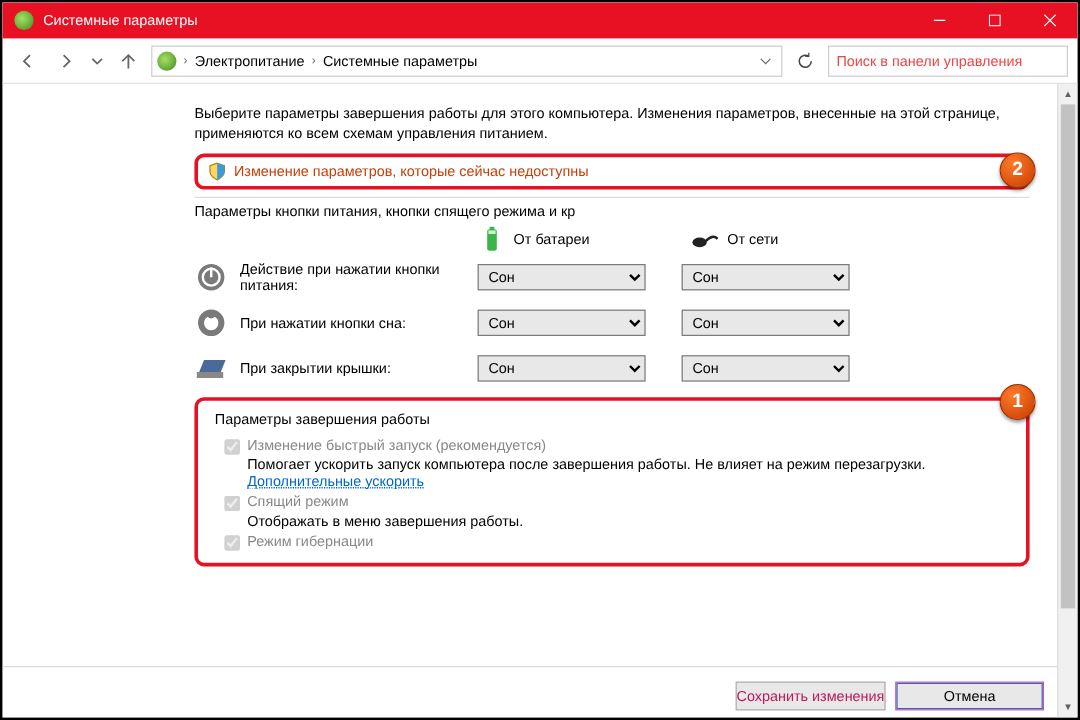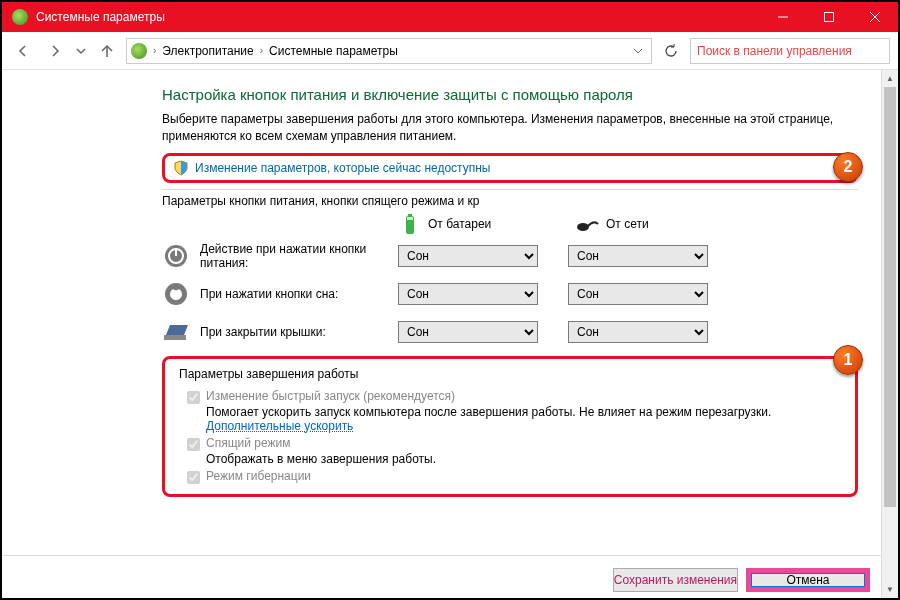--- a/index.html
+++ b/index.html
@@ -21,21 +21,21 @@
 .search { width: 200px; height: 26px; border: 1px solid #ccc; padding: 0 6px; font-size: 12px; color: #ef4444; display: flex; align-items: center; }
 .body { position: relative; height: 528px; overflow: hidden; }
 .scroll { position: absolute; right: 0; top: 0; width: 17px; height: 100%; background: #f0f0f0; border-left: 1px solid #dcdcdc; }
 .scroll .sbtn { height: 17px; display: flex; align-items: center; justify-content: center; color: #606060; font-size: 8px; }
 .scroll .sthumb { background: #c2c2c2; margin: 0 2px; height: 420px; }
 .content { padding: 16px 40px 8px 160px; font-size: 12px; color: #000; }
 .htitle { color: #0a6b32; font-size: 15px; margin-bottom: 8px; }
 .intro { margin-bottom: 8px; line-height: 1.4; }
 .linkrow { display: flex; align-items: center; gap: 6px; border: 3px solid #e81123; border-radius: 8px; padding: 4px 8px; margin-bottom: 6px; position: relative; }
 .shield { width: 16px; height: 16px; }
-.link { color: #0369a1; cursor: pointer; }
+.link { color: #c2410c; cursor: pointer; }
 .dotlink { color: #0066cc; text-decoration: underline dotted; cursor: pointer; }
 .badge { position: absolute; width: 30px; height: 30px; border-radius: 50%; background: radial-gradient(circle at 35% 30%, #ff7a2a, #c53b00); color: #fff; font-weight: bold; font-size: 16px; display: flex; align-items: center; justify-content: center; box-shadow: 0 2px 3px rgba(0,0,0,0.4); border: 1px solid #9c3000; }
 .badge.b2 { right: -8px; top: -4px; }
 .badge.b1 { right: -8px; top: -14px; }
 .sect { margin: 6px 0 4px; border-top: 1px solid #dcdcdc; padding-top: 4px; }
 .cols { display: flex; margin-left: 236px; gap: 38px; margin-bottom: 6px; }
 .col { display: flex; align-items: center; gap: 6px; width: 140px; }
 .colicon { width: 24px; height: 24px; }
 .row { display: flex; align-items: center; margin-bottom: 10px; }
 .ricon { width: 28px; height: 28px; margin-right: 10px; display: flex; align-items: center; justify-content: center; }
@@ -44,21 +44,21 @@
 .shutbox { border: 3px solid #e81123; border-radius: 8px; padding: 8px 14px 8px 14px; margin-top: 6px; position: relative; }
 .shutbox .grptitle { margin-bottom: 8px; }
 .cb { display: flex; align-items: flex-start; gap: 6px; margin: 3px 0 2px 8px; color: #999; }
 .cb input { margin-top: 2px; }
 .cb .cbtext { flex: 1; }
 .cb .cbmain { color: #888; }
 .cb .cbdesc { color: #000; margin-top: 2px; }
 .btnbar { position: absolute; bottom: 6px; right: 28px; display: flex; gap: 8px; }
 .btn { min-width: 124px; height: 24px; border: 1px solid #adadad; background: #e8e8e8; font-size: 12px; display: flex; align-items: center; justify-content: center; cursor: pointer; }
 .btn.disabled { color: #be185d; cursor: default; }
-.btn.default { border: 5px solid #ec4899; box-shadow: inset 0 0 0 1px #0078d7; }
+.btn.default { border: 1px solid #ec4899; box-shadow: inset 0 0 0 1px #0078d7; }
 .divider { border-top: 1px solid #dcdcdc; margin: 8px 0 4px; position: absolute; bottom: 38px; left: 0; right: 17px; }
 </style>
 </head>
 <body>
 
 <div class="titlebar">
   <div class="ticon"></div>
   <div class="title">Системные параметры</div>
   <div class="winbtn">
       <svg width="10" height="10">
@@ -118,21 +118,20 @@
         <polyline points="11,1 11,4 8,4" stroke="#444" fill="none"></polyline>
       </svg>
     </div>
   <div class="search">
       <span>Поиск в панели управления</span>
     </div>
 </div>
 
 <div class="body">
   <div class="content">
-    <div class="htitle">Настройка кнопок питания и включение защиты с помощью пароля</div>
     <div class="intro">Выберите параметры завершения работы для этого компьютера. Изменения параметров, внесенные на этой странице, применяются ко всем схемам управления питанием.</div>
 
     <div class="linkrow">
       <svg class="shield" viewBox="0 0 16 16">
           <path d="M8 1 L14 3 V8 C14 12 8 15 8 15 C8 15 2 12 2 8 V3 Z" fill="#ffd75e" stroke="#b08000"></path>
           <path d="M8 1 L14 3 V8 C14 12 8 15 8 15 Z" fill="#3a9bdc"></path>
         </svg>
       <span class="link">Изменение параметров, которые сейчас недоступны</span>
       <div class="badge b2">2</div>
     </div>

